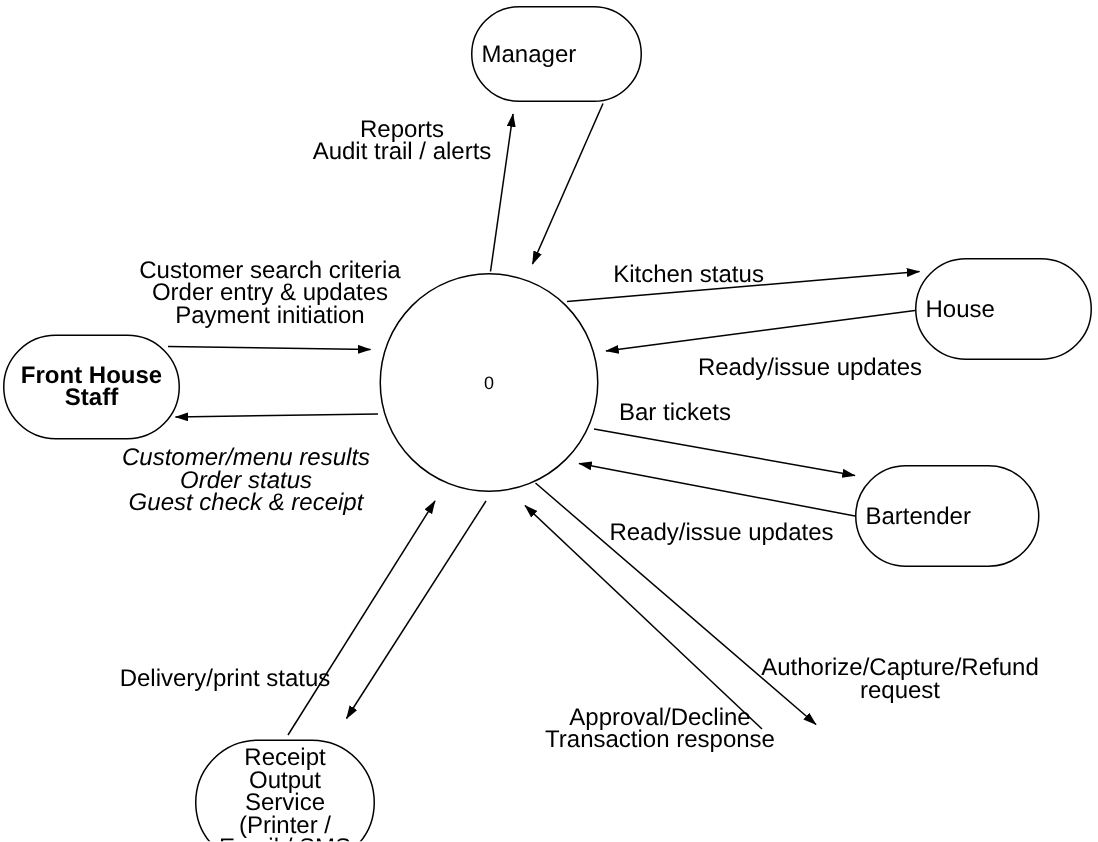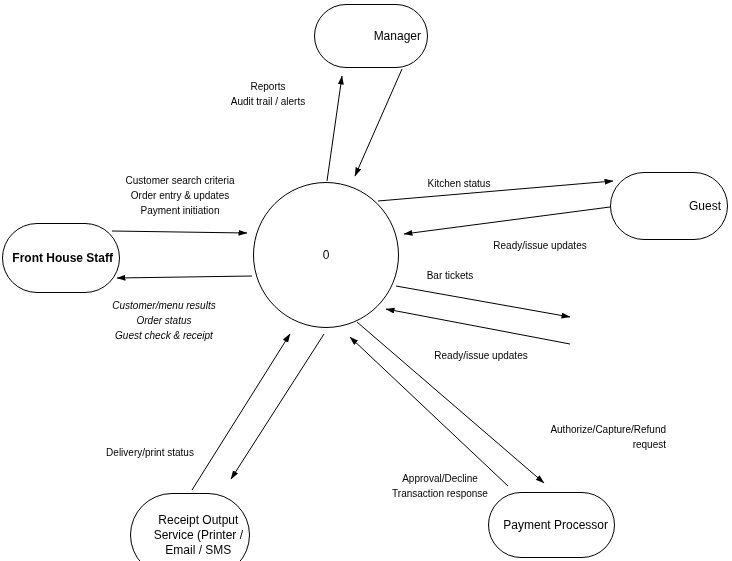--- a/index.html
+++ b/index.html
@@ -11,26 +11,26 @@
     height: 561px;
     background: #ffffff;
     overflow: hidden;
   }
   svg.edges { position: absolute; left: 0; top: 0; width: 732px; height: 561px; }
   .flow-line { stroke: #000; stroke-width: 1; fill: none; }
   .entity {
     position: absolute;
     display: flex;
     align-items: center;
-    justify-content: flex-end;
+    justify-content: flex-start;
     text-align: center;
     background: #ffffff;
     border: 1px solid #000;
     border-radius: 999px;
-    font-size: 12px;
+    font-size: 16px;
     line-height: 15px;
     white-space: pre-line;
     padding: 2px 6px;
   }
   .process {
     position: absolute;
     display: flex;
     flex-direction: column;
     align-items: center;
     justify-content: center;
@@ -38,21 +38,21 @@
     background: #ffffff;
     border: 1px solid #000;
     border-radius: 50%;
     font-size: 12px;
     line-height: 15px;
   }
   .flow-label {
     position: absolute;
     transform: translateX(-50%);
     text-align: center;
-    font-size: 10px;
+    font-size: 16px;
     line-height: 15px;
     white-space: pre-line;
   }
 </style>
 </head>
 <body>
 
 <div class="canvas">
 
   <svg class="edges" viewBox="0 0 732 561" xmlns="http://www.w3.org/2000/svg">
@@ -81,27 +81,27 @@
 
   <div class="entity" style="left:314px; top:4px; width:114px; height:64px;">
     <span>Manager</span>
   </div>
 
   <div class="entity" style="left:2px; top:223px; width:118px; height:70px;font-weight:bold;">
     <span>Front House Staff</span>
   </div>
 
   <div class="entity" style="left:610px; top:172px; width:118px; height:68px;">
-    <span>Guest</span>
+    <span>House</span>
   </div>
 
+  <div class="entity" style="left:570px; top:310px; width:123px; height:68px;">
+    <span>Bartender</span>
+  </div>
 
-  <div class="entity" style="left:488px; top:492px; width:127px; height:66px;">
-    <span>Payment Processor</span>
-  </div>
 
   <div class="entity" style="left:130px; top:493px; width:120px; height:84px;">
     <span>Receipt Output
 Service (Printer /
 Email / SMS</span>
   </div>
 
   <div class="flow-label" style="left:268px; top:79px;">Reports
 Audit trail / alerts</div>
 
@@ -115,21 +115,21 @@
 Guest check &amp; receipt</div>
 
   <div class="flow-label" style="left:459px; top:176px;">Kitchen status</div>
 
   <div class="flow-label" style="left:540px; top:238px;">Ready/issue updates</div>
 
   <div class="flow-label" style="left:450px; top:268px;">Bar tickets</div>
 
   <div class="flow-label" style="left:481px; top:348px;">Ready/issue updates</div>
 
-  <div class="flow-label" style="left:600px; top:422px;text-align:right;">Authorize/Capture/Refund request</div>
+  <div class="flow-label" style="left:600px; top:438px;">Authorize/Capture/Refund request</div>
 
   <div class="flow-label" style="left:440px; top:471px;">Approval/Decline
 Transaction response</div>
 
 
   <div class="flow-label" style="left:150px; top:445px;">Delivery/print status</div>
 
 </div>
 
 </body></html>

